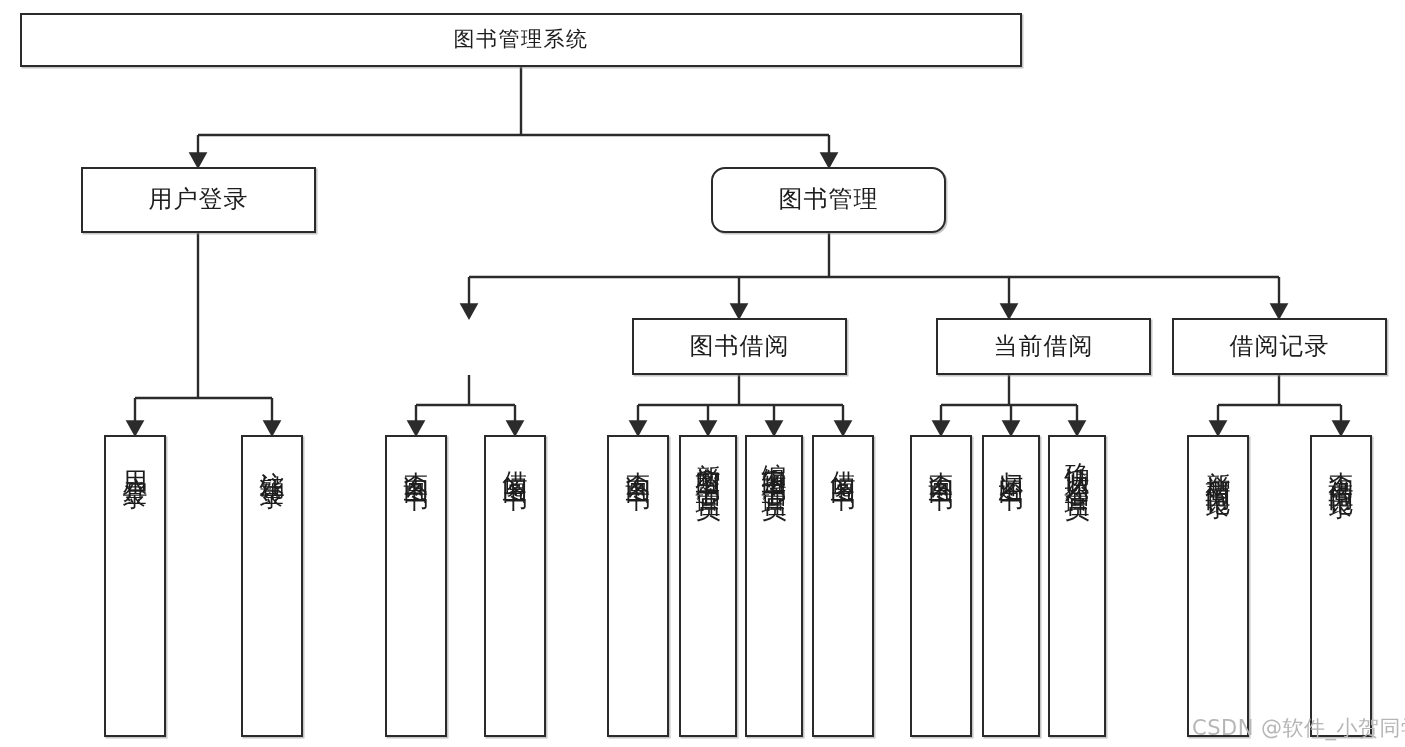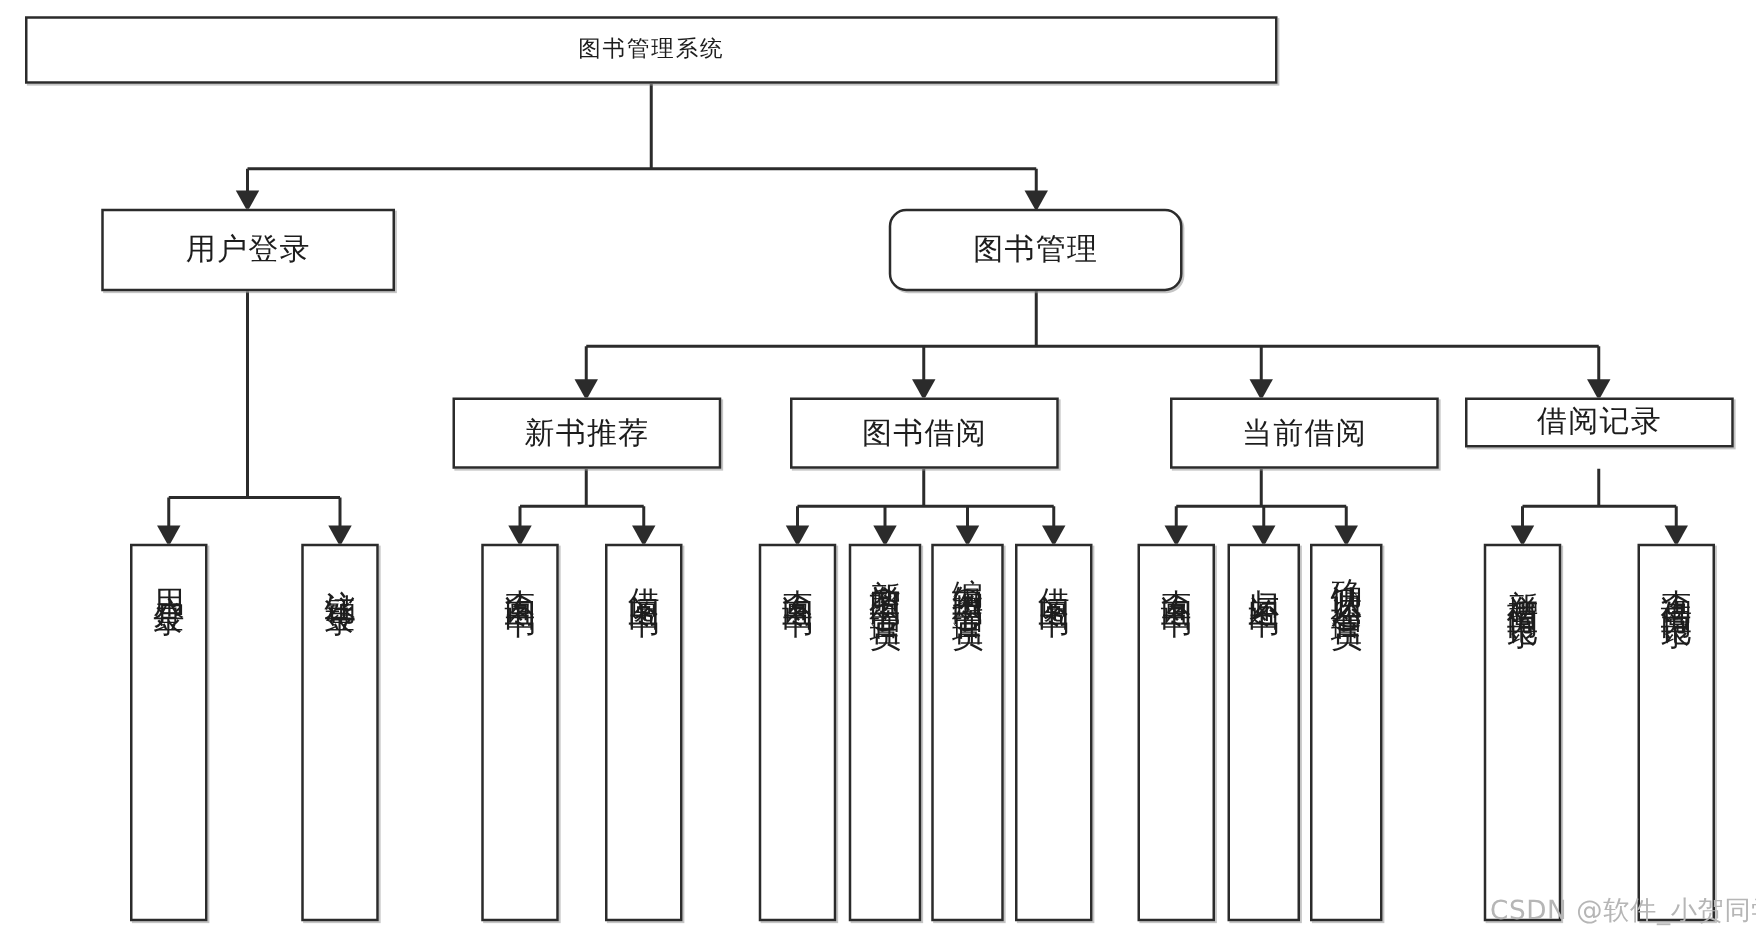--- a/index.html
+++ b/index.html
@@ -35,22 +35,23 @@
     color:#1d1d1d;
     line-height:1.14;
     text-align:center;
     white-space:pre;
   }
   .node.horiz .label{
     font-size:24px;
     letter-spacing:1px;
   }
   .node.root .label{
-    font-size:18px;
+    font-size:21px;
     letter-spacing:1.5px;
+    font-family:Liberation Serif, serif;
   }
   .node.vert{
     align-items:flex-start;
     justify-content:center;
     padding-top:14px;
   }
   .node.vert .label{
     writing-mode:vertical-rl;
     text-orientation:upright;
     font-size:25px;
@@ -128,30 +129,27 @@
     <span class="label" style="color: rgb(29, 29, 29);">图书管理系统</span>
   </div>
 
   <div class="node horiz" style="left: 81px; top: 167px; width: 235px; height: 66px; border-color: rgb(43, 43, 43); background: rgb(255, 255, 255);">
     <span class="label" style="color: rgb(29, 29, 29);">用户登录</span>
   </div>
   <div class="node horiz" style="left: 711px; top: 167px; width: 235px; height: 66px; border-color: rgb(43, 43, 43); background: rgb(255, 255, 255); border-radius: 14px;">
     <span class="label" style="color: rgb(29, 29, 29);">图书管理</span>
   </div>
 
-  <div class="node horiz" style="left: 362px; top: 318px; width: 215px; height: 57px; border-color: rgb(43, 43, 43); background: rgb(255, 255, 255);">
-    <span class="label" style="color: rgb(29, 29, 29);">新书推荐</span>
-  </div>
   <div class="node horiz" style="left: 632px; top: 318px; width: 215px; height: 57px; border-color: rgb(43, 43, 43); background: rgb(255, 255, 255);">
     <span class="label" style="color: rgb(29, 29, 29);">图书借阅</span>
   </div>
   <div class="node horiz" style="left: 936px; top: 318px; width: 215px; height: 57px; border-color: rgb(43, 43, 43); background: rgb(255, 255, 255);">
     <span class="label" style="color: rgb(29, 29, 29);">当前借阅</span>
   </div>
-  <div class="node horiz" style="left: 1172px; top: 318px; width: 215px; height: 40px; border-color: rgb(43, 43, 43); background: rgb(255, 255, 255);">
+  <div class="node horiz" style="left: 1172px; top: 318px; width: 215px; height: 57px; border-color: rgb(43, 43, 43); background: rgb(255, 255, 255);">
     <span class="label" style="color: rgb(29, 29, 29);">借阅记录</span>
   </div>
 
   <div class="node vert" style="left: 104px; top: 435px; width: 62px; height: 302px; border-color: rgb(43, 43, 43); background: rgb(255, 255, 255);">
     <span class="label" style="color: rgb(29, 29, 29);">用户登录</span>
   </div>
   <div class="node vert" style="left: 241px; top: 435px; width: 62px; height: 302px; border-color: rgb(43, 43, 43); background: rgb(255, 255, 255);">
     <span class="label" style="color: rgb(29, 29, 29);">注销登录</span>
   </div>
   <div class="node vert" style="left: 385px; top: 435px; width: 62px; height: 302px; border-color: rgb(43, 43, 43); background: rgb(255, 255, 255);">

